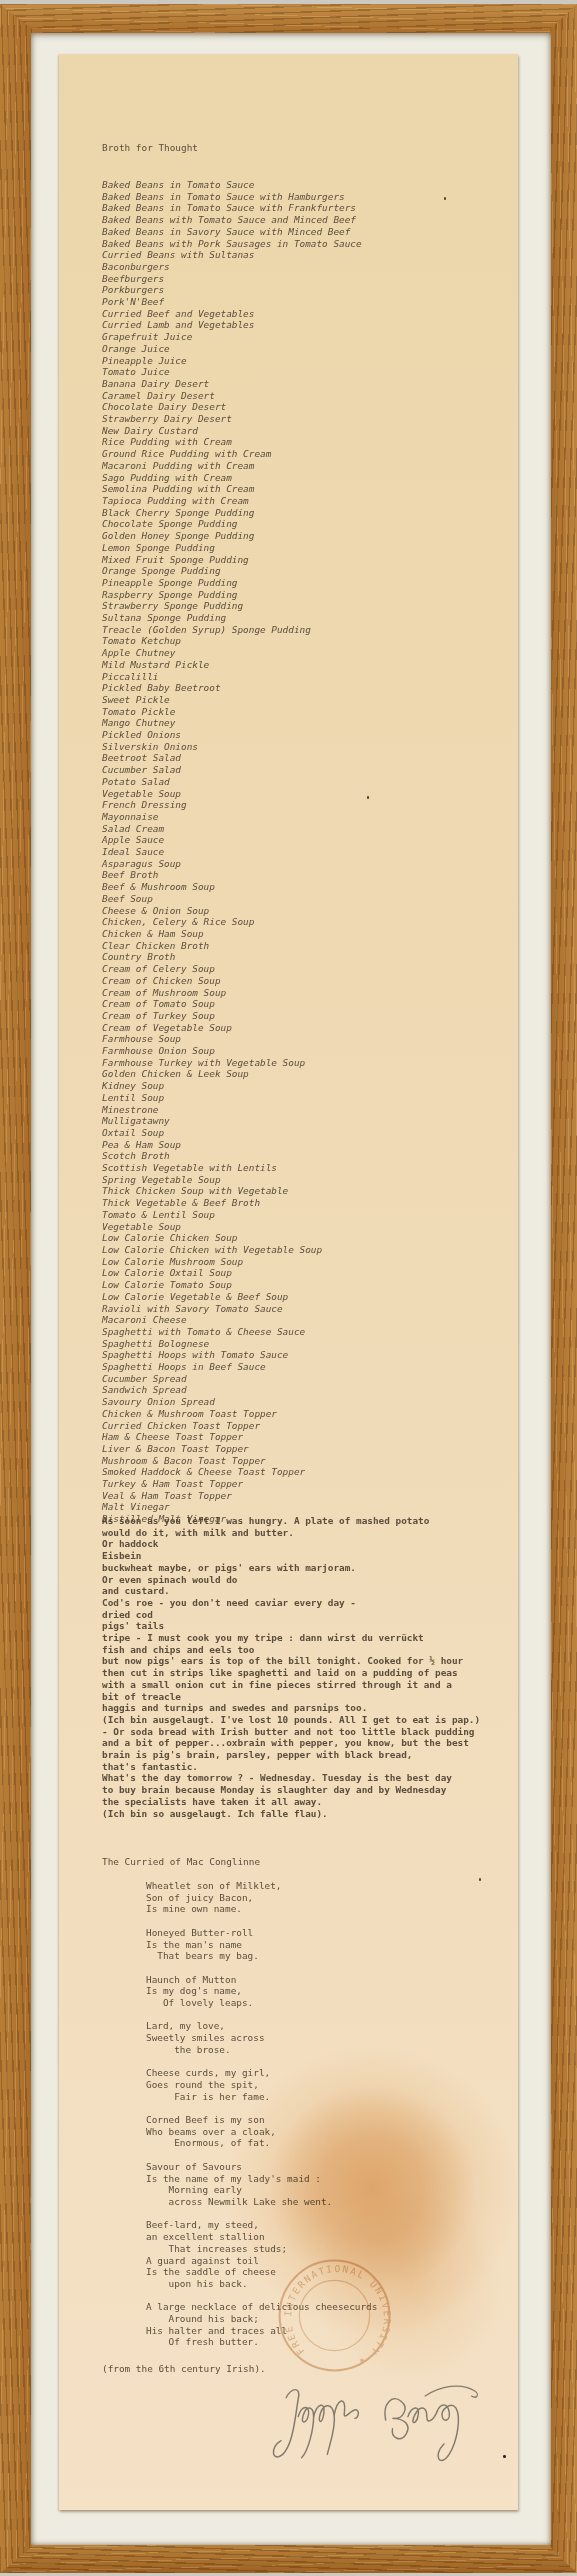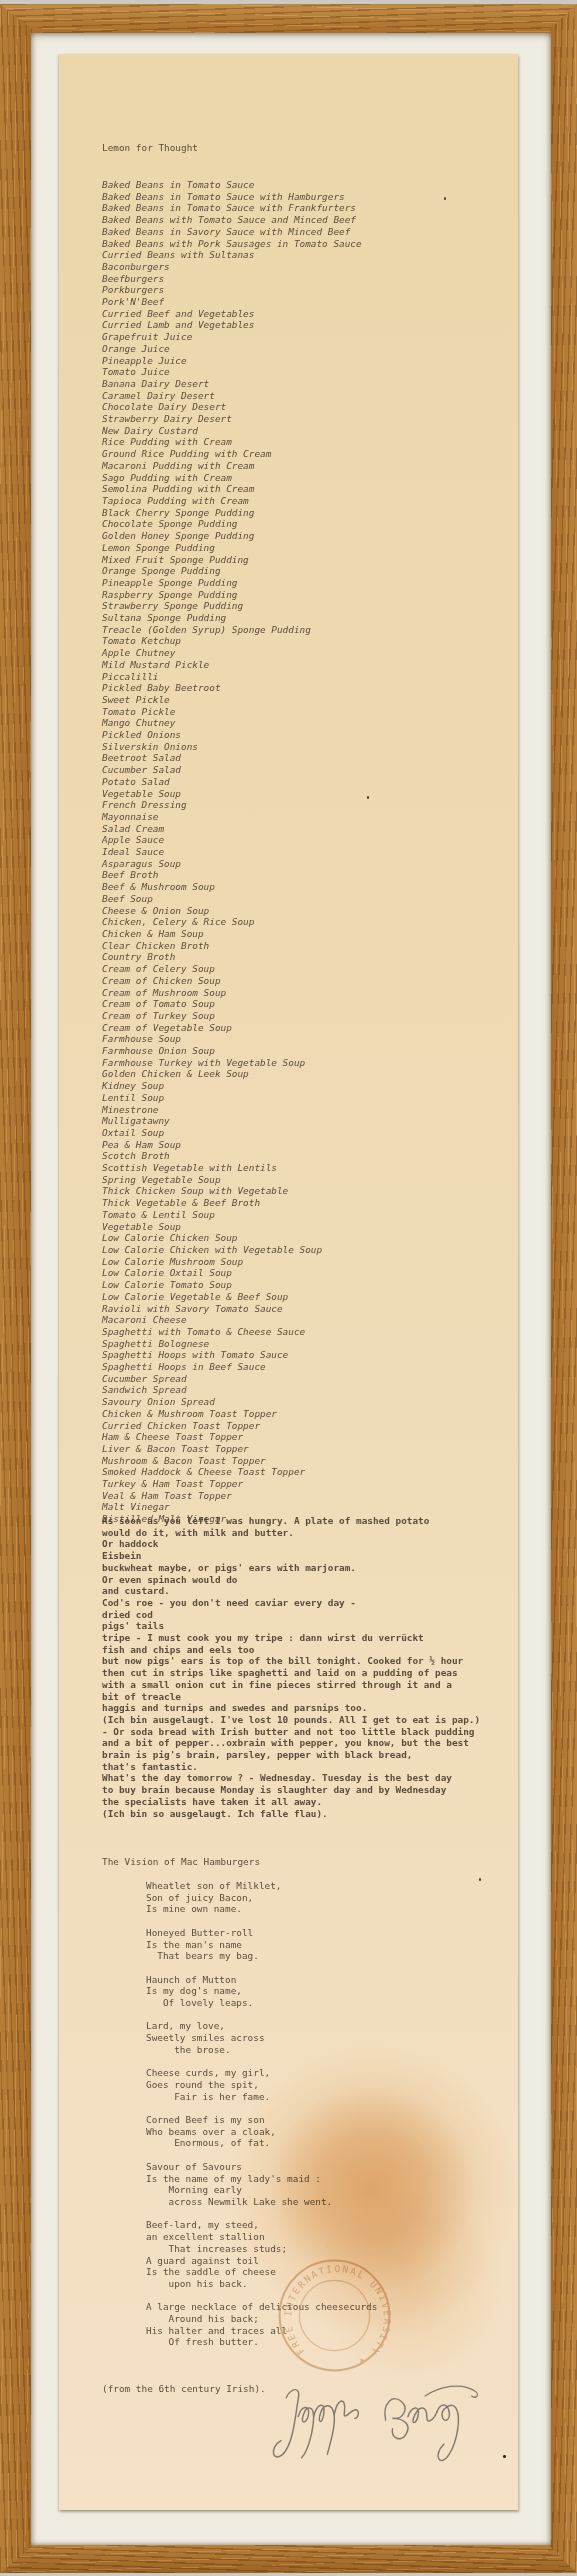--- a/index.html
+++ b/index.html
@@ -42,21 +42,21 @@
   .paper{position:absolute;left:59px;top:54px;width:459px;height:2456px;
          background:linear-gradient(180deg,#ecd7ac 0%,#edd8b0 25%,#f0dbb8 55%,#f3dfc1 85%,#f4e1c6 100%);
          box-shadow:0.9px 1.7px 2.6px rgba(110,90,50,.45), -0.9px 0.9px 1.7px rgba(110,90,50,.25);}
   .typed{position:absolute;left:43px;margin:0;font-size:9.4px;line-height:11.7px;
          color:rgba(74,61,44,.9);white-space:pre;letter-spacing:0;}
   .t-title{top:88px;}
   .t-menu{top:75px;padding-top:50px;font-style:italic;} 
   .t-prose{top:1461px;font-weight:bold;}
   .t-poemtitle{top:1802px;}
   .t-poembody{top:1826px;margin-left:44px;}
-  .t-attrib{top:2309px;margin-top:20px;}
+  .t-attrib{top:2309px;}
   
   .stain{position:absolute;border-radius:50%;mix-blend-mode:multiply;pointer-events:none;}
   .stain-halo{left:167px;top:1990px;width:292px;height:292px;
     background:radial-gradient(closest-side,rgba(224,155,66,.26) 0%,rgba(224,155,66,.18) 55%,rgba(224,155,66,0) 100%);}
   .stain-core{left:210px;top:2032px;width:206px;height:206px;
     background:radial-gradient(closest-side,rgba(219,143,50,.40) 0%,rgba(219,143,50,.28) 50%,rgba(219,143,50,0) 100%);}
   .stain-lower{left:256px;top:2138px;width:189px;height:189px;
     background:radial-gradient(closest-side,rgba(224,155,66,.20) 0%,rgba(224,155,66,0) 100%);}
   
   .stamp{position:absolute;left:212px;top:2198px;opacity:.55;mix-blend-mode:multiply;}
@@ -72,21 +72,21 @@
     <div class="rail rail-top"></div>
     <div class="rail rail-bottom"></div>
     <div class="rail rail-left"></div>
     <div class="rail rail-right"></div>
   </div>
 
   <div class="mat"></div>
 
   <div class="paper">
 
-    <pre class="typed t-title">Lemon for Thought</pre>
+    <pre class="typed t-title">Broth for Thought</pre>
 
     <pre class="typed t-menu">Baked Beans in Tomato Sauce
 Baked Beans in Tomato Sauce with Hamburgers
 Baked Beans in Tomato Sauce with Frankfurters
 Baked Beans with Tomato Sauce and Minced Beef
 Baked Beans in Savory Sauce with Minced Beef
 Baked Beans with Pork Sausages in Tomato Sauce
 Curried Beans with Sultanas
 Baconburgers
 Beefburgers
@@ -217,21 +217,21 @@
 (Ich bin ausgelaugt. I've lost 10 pounds. All I get to eat is pap.)
 - Or soda bread with Irish butter and not too little black pudding
 and a bit of pepper...oxbrain with pepper, you know, but the best
 brain is pig's brain, parsley, pepper with black bread,
 that's fantastic.
 What's the day tomorrow ? - Wednesday. Tuesday is the best day
 to buy brain because Monday is slaughter day and by Wednesday
 the specialists have taken it all away.
 (Ich bin so ausgelaugt. Ich falle flau).</pre>
 
-    <pre class="typed t-poemtitle">The Vision of Mac Hamburgers</pre>
+    <pre class="typed t-poemtitle">The Curried of Mac Conglinne</pre>
 
     <pre class="typed t-poembody">Wheatlet son of Milklet,
 Son of juicy Bacon,
 Is mine own name.
 
 Honeyed Butter-roll
 Is the man's name
   That bears my bag.
 
 Haunch of Mutton

